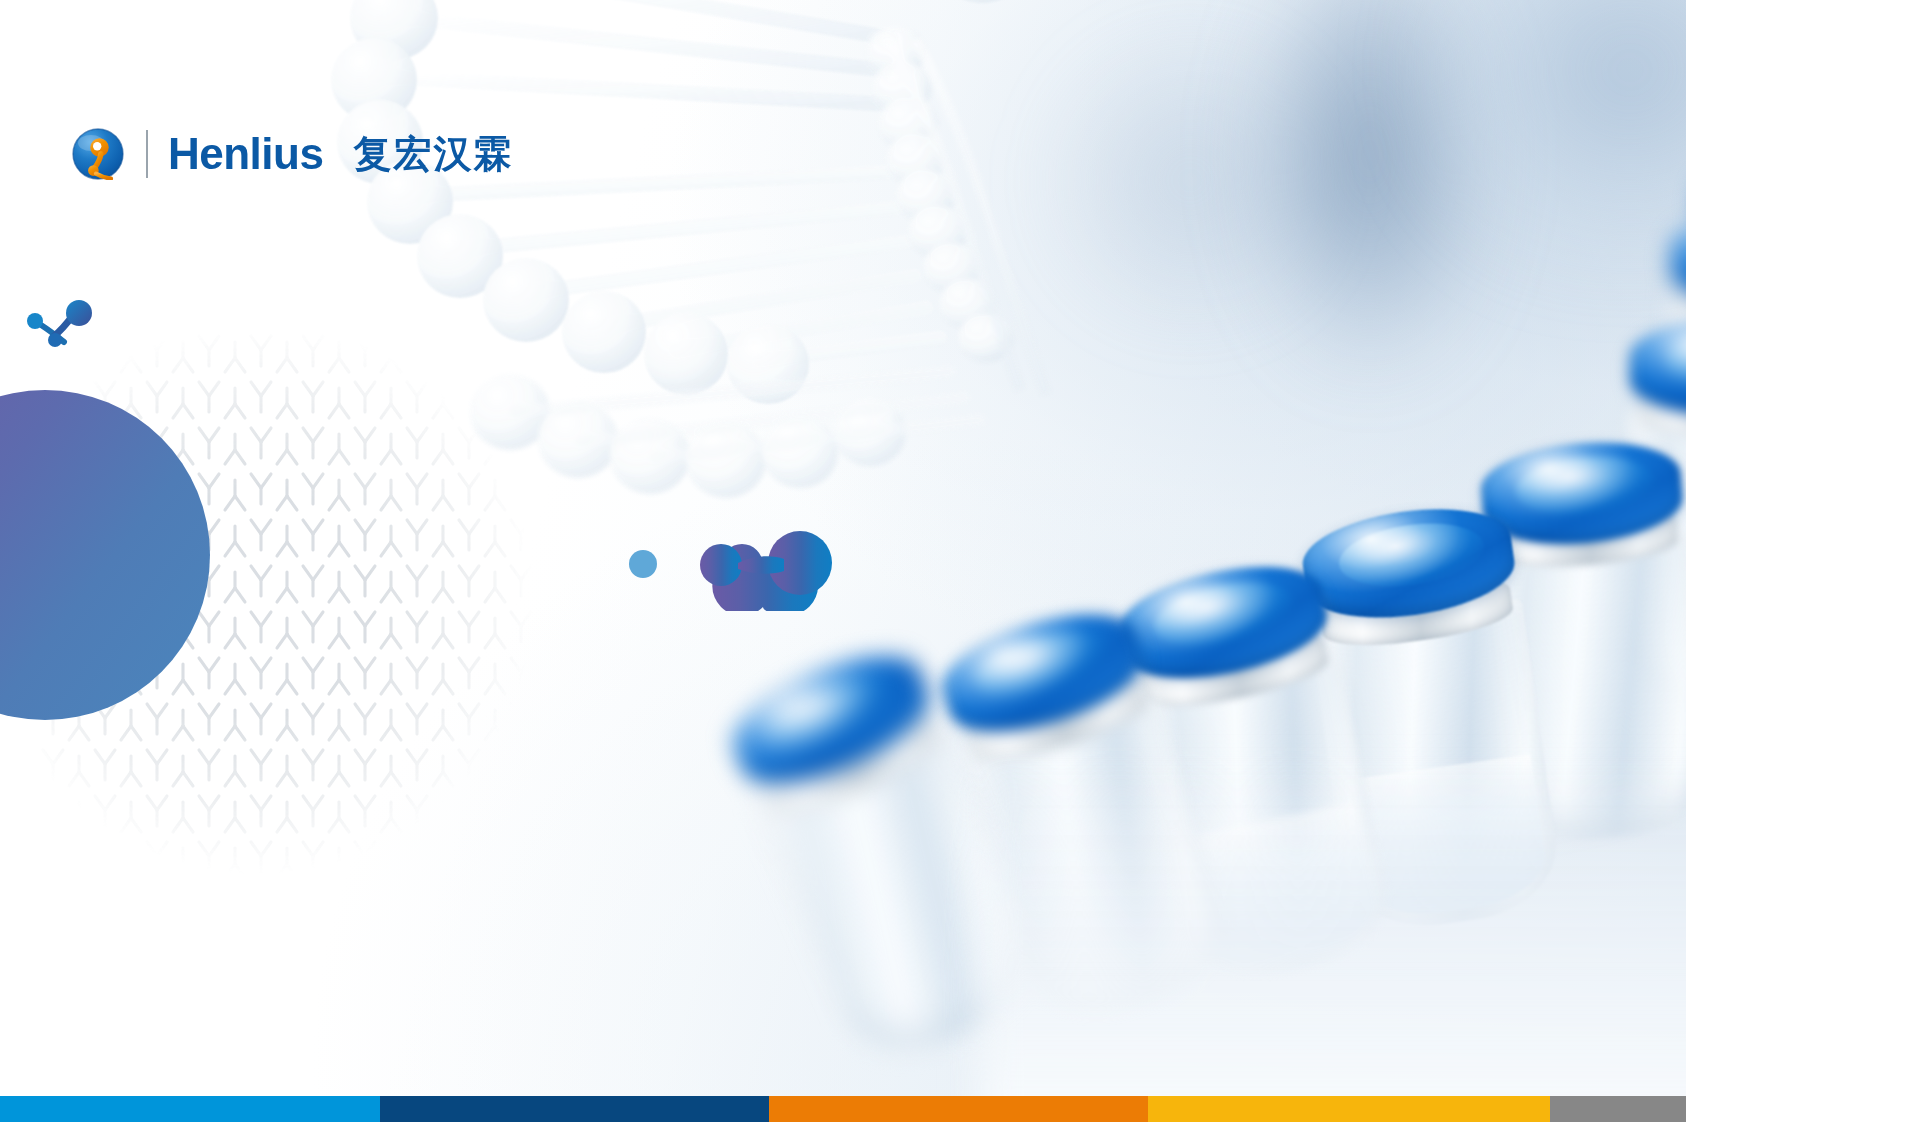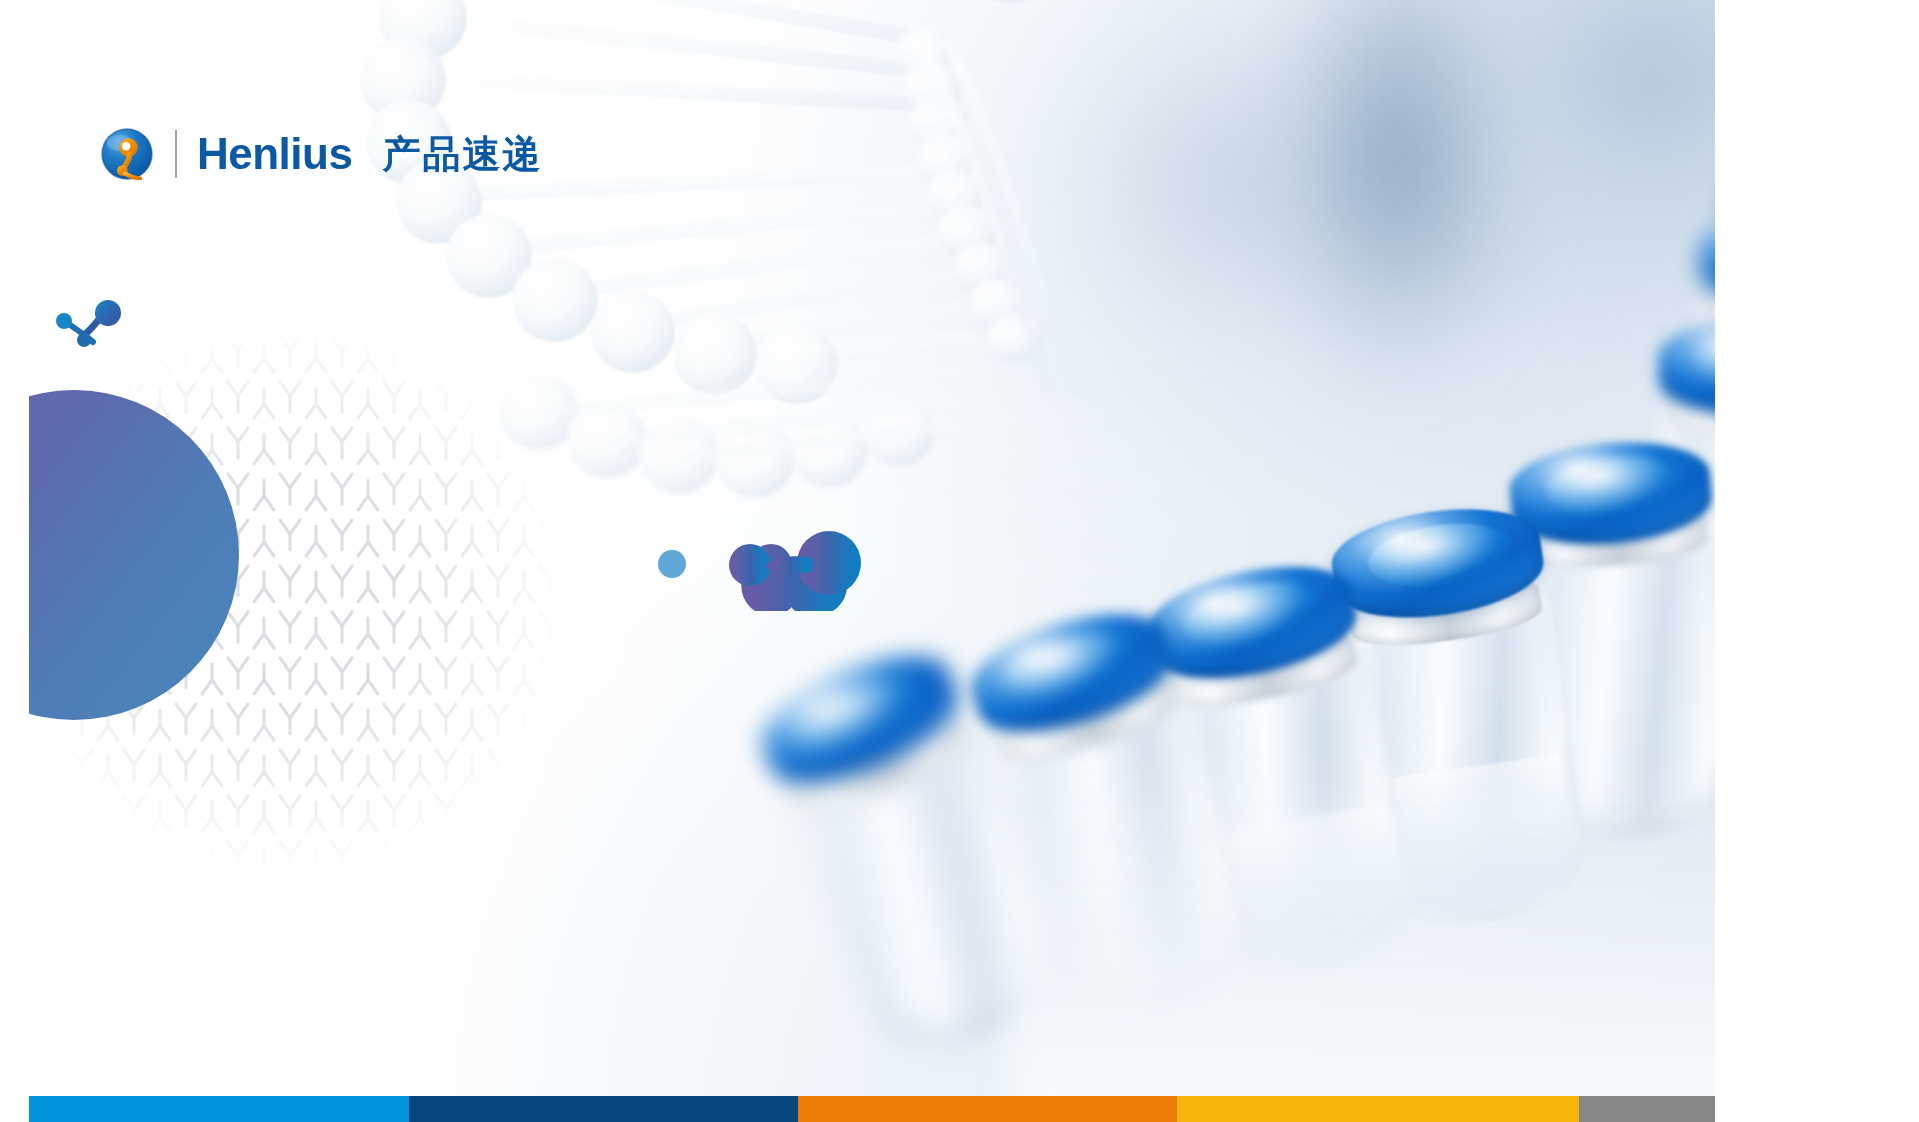--- a/index.html
+++ b/index.html
@@ -1,21 +1,21 @@
 <!DOCTYPE html>
 <html><head>
 <meta charset="utf-8">
 <style>
   html,body{margin:0;padding:0;}
   body{
     width:1919px;height:1122px;overflow:hidden;
     font-family:"Liberation Sans","DejaVu Sans",sans-serif;
     background:#ffffff;
   }
-  #slide{position:relative;width:1686px;height:1122px;overflow:hidden;background:#bef264;margin-left:29px;}
+  #slide{position:relative;width:1686px;height:1122px;overflow:hidden;background:#bef264;}
 
   
   .photo-bg{position:absolute;inset:0;overflow:hidden;}
 
   
   .bg-base{
     position:absolute;inset:0;
     background:
       radial-gradient(ellipse 900px 700px at 78% 18%, rgba(196,214,232,0.55) 0%, rgba(224,234,244,0.28) 45%, rgba(255,255,255,0) 72%),
       radial-gradient(ellipse 700px 600px at 96% 8%,  rgba(150,178,208,0.45) 0%, rgba(215,228,240,0.2) 50%, rgba(255,255,255,0) 78%),
@@ -359,21 +359,21 @@
 
         <circle cx="27.5" cy="19.5" r="9.2" fill="url(#lgOr)"></circle>
         <circle cx="25.2" cy="18.2" r="4.2" fill="#ffffff"></circle>
         <path d="M28.8 26 C28.2 32 25.4 36 22.6 40" stroke="url(#lgOr)" stroke-width="5.4" stroke-linecap="round" fill="none"></path>
         <circle cx="21.4" cy="42.6" r="5.3" fill="url(#lgOr)"></circle>
         <path d="M24 45.6 C29 48.6 34 50 39 50.6" stroke="url(#lgOr)" stroke-width="4.2" stroke-linecap="round" fill="none"></path>
       </svg>
     </div>
     <div class="logo-divider" style="background: rgb(154, 164, 173);"></div>
     <div class="logo-en" style="color: rgb(11, 89, 165);">Henlius</div>
-    <div class="logo-cn" style="color: rgb(11, 89, 165);">产品速递</div>
+    <div class="logo-cn" style="color: rgb(11, 89, 165);">复宏汉霖</div>
   </div>
 
 
   <div class="deco-dot" style="background: rgb(95, 168, 216);"></div>
   <div class="deco-dumbbell">
     <svg width="148" height="92" viewBox="0 0 148 92" fill="none">
       <defs>
         <linearGradient id="dbG" x1="0" y1="0.5" x2="1" y2="0.5">
           <stop offset="0%" stop-color="#6b5aa6"></stop>
           <stop offset="26%" stop-color="#5a5fa8"></stop>

